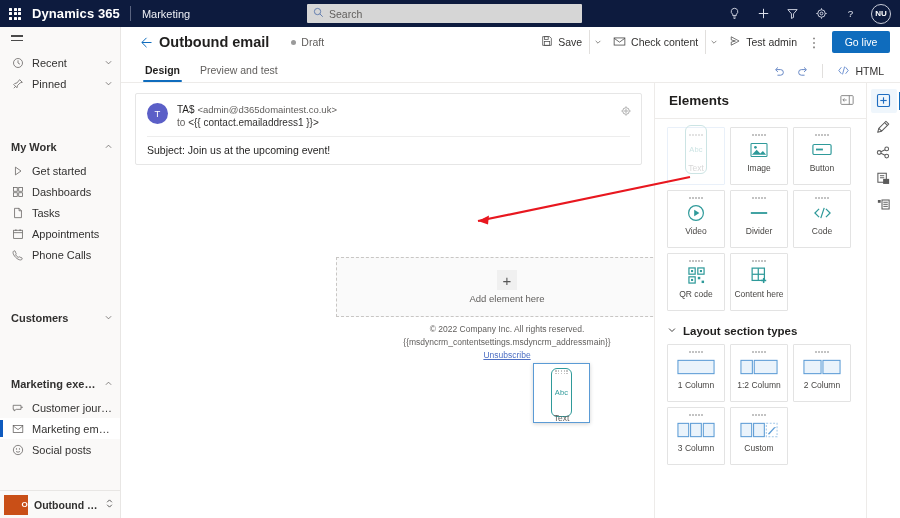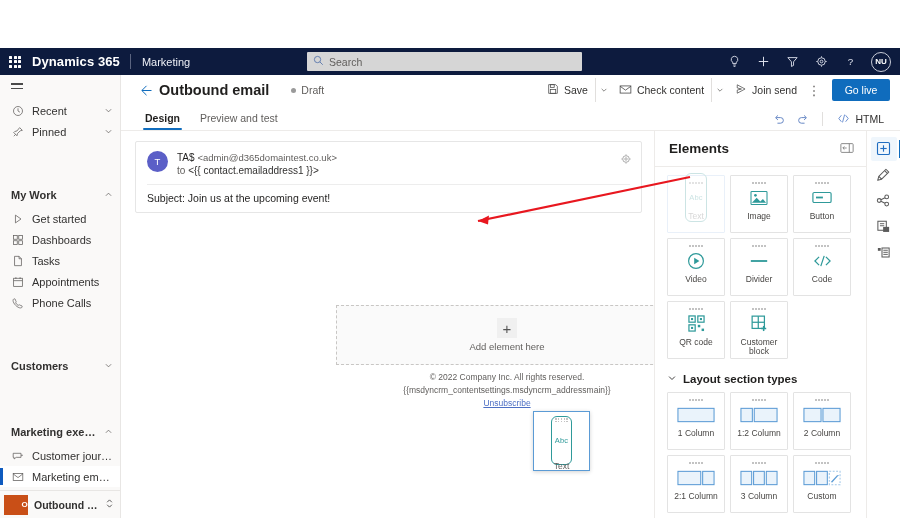--- a/index.html
+++ b/index.html
@@ -14,21 +14,20 @@
   }
   .app { width: 900px; height: 518px; display: flex; flex-direction: column; }
 
   
   .suitebar {
     height: 27px; flex: 0 0 27px;
     background: #0d1b3e;
     display: flex; align-items: center;
     color: #ffffff;
     position: relative;
-    margin-top: 48px;
   }
   .waffle {
     width: 30px; height: 27px;
     display: flex; align-items: center; justify-content: center;
     cursor: pointer;
   }
   .waffle-grid {
     display: grid; grid-template-columns: repeat(3, 3px);
     grid-template-rows: repeat(3, 3px); gap: 1.5px;
   }
@@ -652,21 +651,21 @@
                 </svg>
             </div>
           </div>
 
           <div class="cmdbtn">
             <span>
               <svg width="12" height="12" viewBox="0 0 16 16">
                   <path d="M3 2.4 13.4 8 3 13.6V9.4L8.6 8 3 6.6z" fill="none" stroke="#4a4a4a" stroke-width="1" stroke-linejoin="round"></path>
                 </svg>
             </span>
-            <span>Join send</span>
+            <span>Test admin</span>
           </div>
 
           <div class="overflowbtn" style="font-size:13px;color:#605e5c;">⋮</div>
 
           <div class="golive">Go live</div>
         </div>
       </div>
 
       <div class="tabbar">
         <div class="tab active">
@@ -919,21 +918,21 @@
                   </div>
                 <div class="el-icon">
                   <svg width="17" height="17" viewBox="0 0 18 18">
                       <rect x="1.2" y="1.2" width="13" height="13" fill="none" stroke="#2f9a9a" stroke-width="1.3"></rect>
                       <line x1="7.7" y1="1.2" x2="7.7" y2="14.2" stroke="#2f9a9a" stroke-width="1.3"></line>
                       <line x1="1.2" y1="7.7" x2="14.2" y2="7.7" stroke="#2f9a9a" stroke-width="1.3"></line>
                       <line x1="13.4" y1="11.6" x2="13.4" y2="17" stroke="#2f9a9a" stroke-width="1.6"></line>
                       <line x1="10.7" y1="14.3" x2="16.1" y2="14.3" stroke="#2f9a9a" stroke-width="1.6"></line>
                     </svg>
                 </div>
-                <div class="el-label">Customer block</div>
+                <div class="el-label">Content here</div>
               </div>
             </div>
 
             <div class="section-head">
               <span>
                 <svg width="10" height="10" viewBox="0 0 12 12">
                     <path d="M2.5 4.3 6 7.8l3.5-3.5" fill="none" stroke="#323130" stroke-width="1.1"></path>
                   </svg>
               </span>
               <span class="sh-title">Layout section types</span>
@@ -984,36 +983,20 @@
                   </div>
                 <div class="el-icon">
                   <svg width="38" height="16" viewBox="0 0 40 16">
                       <rect x="1" y="1" width="18" height="14" fill="#eaf3fb" stroke="#5b9bd5" stroke-width="1.1"></rect>
                       <rect x="21" y="1" width="18" height="14" fill="#eaf3fb" stroke="#5b9bd5" stroke-width="1.1"></rect>
                     </svg>
                 </div>
                 <div class="el-label">2 Column</div>
               </div>
 
-              <div class="el-card">
-                <div class="grip">
-                    <i></i>
-                    <i></i>
-                    <i></i>
-                    <i></i>
-                    <i></i>
-                  </div>
-                <div class="el-icon">
-                  <svg width="38" height="16" viewBox="0 0 40 16">
-                      <rect x="1" y="1" width="24" height="14" fill="#eaf3fb" stroke="#5b9bd5" stroke-width="1.1"></rect>
-                      <rect x="27" y="1" width="12" height="14" fill="#eaf3fb" stroke="#5b9bd5" stroke-width="1.1"></rect>
-                    </svg>
-                </div>
-                <div class="el-label">2:1 Column</div>
-              </div>
 
               <div class="el-card">
                 <div class="grip">
                     <i></i>
                     <i></i>
                     <i></i>
                     <i></i>
                     <i></i>
                   </div>
                 <div class="el-icon">

